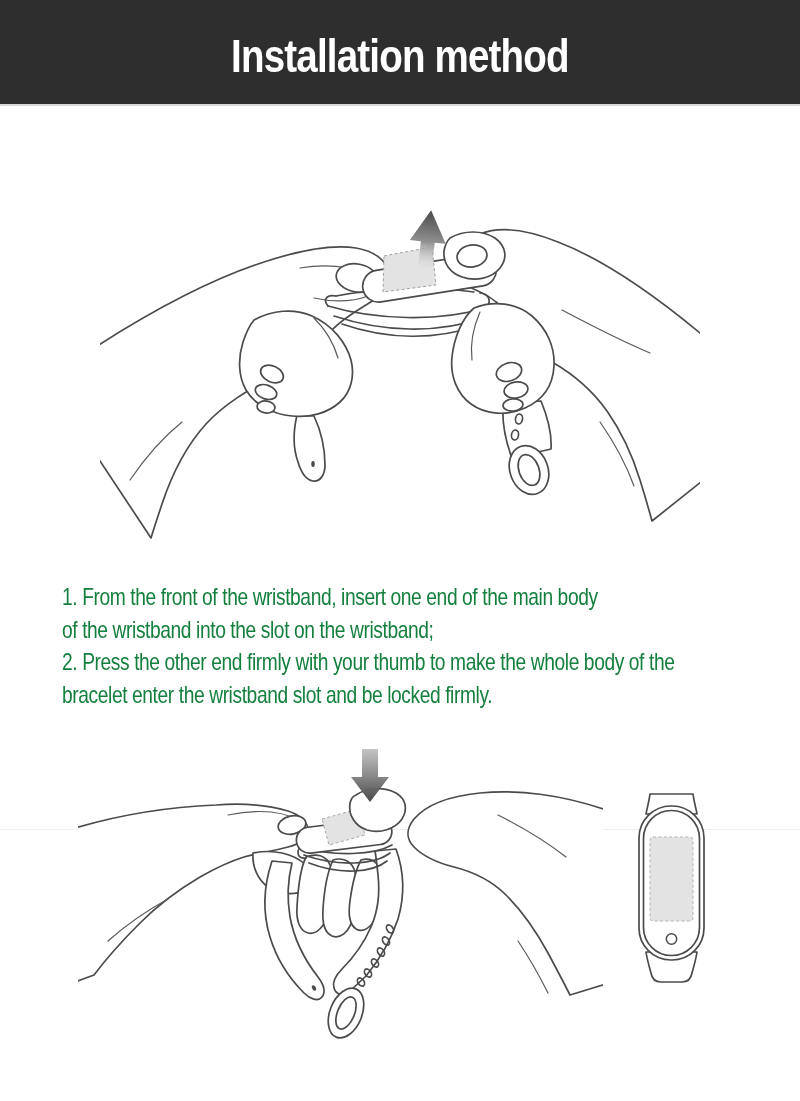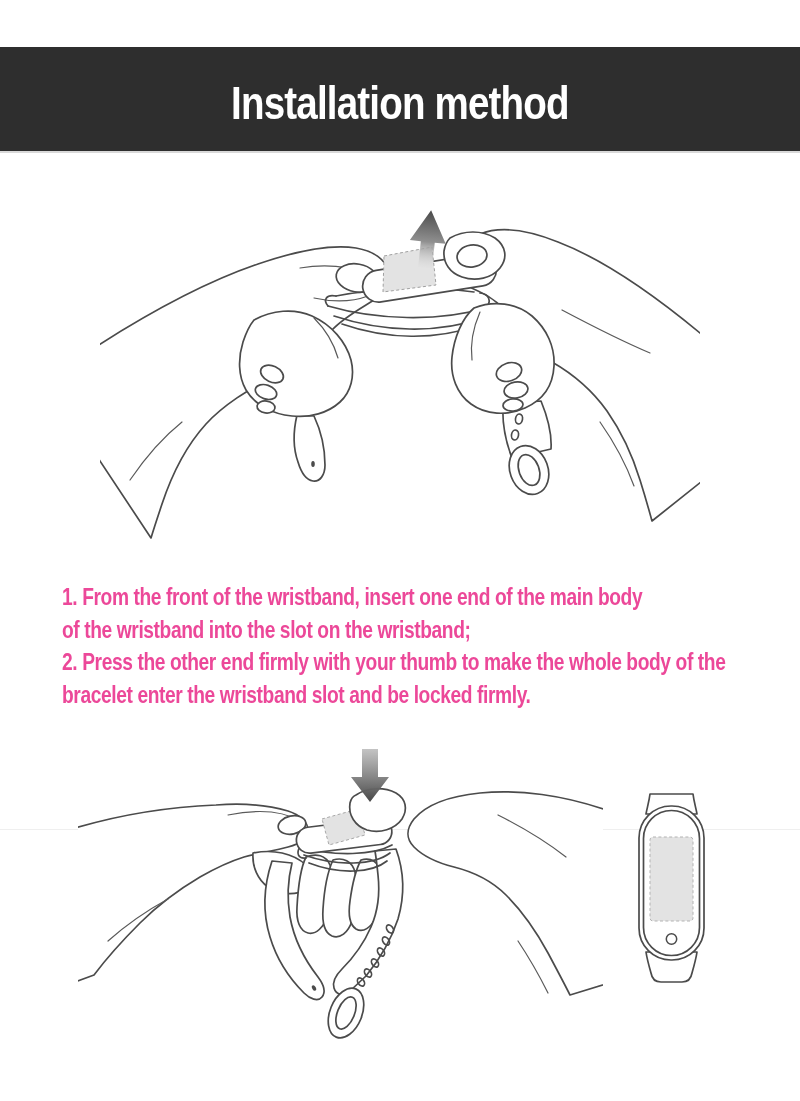--- a/index.html
+++ b/index.html
@@ -5,37 +5,37 @@
   html,body{margin:0;padding:0;background:#fff;}
   .page{
     position:relative;width:800px;height:1101px;margin:0 auto;
     background:#ffffff;overflow:hidden;
     font-family:"Liberation Sans","DejaVu Sans",sans-serif;
   }
   
   .header-bar{
     position:absolute;left:0;top:0;width:800px;height:104px;
     background:#2e2e2e;border-bottom:2px solid #d9d9d9;
-    display:flex;align-items:center;justify-content:center;margin-top:47px;
+    display:flex;align-items:center;justify-content:center;
   }
   .header-bar h1{
     margin:0;color:#ffffff;font-size:47px;font-weight:bold;
     letter-spacing:-1px;transform:scaleX(0.82);white-space:nowrap;
     padding-top:6px;
   }
   
   .seam{position:absolute;left:0;top:829px;width:800px;height:1px;background:#e9e9e9;opacity:.75;}
   
   .illus1{position:absolute;left:100px;top:190px;width:600px;height:380px;}
   .illus2{position:absolute;left:78px;top:745px;width:525px;height:310px;}
   .bandfront{position:absolute;left:630px;top:793px;width:120px;height:195px;}
   
   .instructions{
     position:absolute;left:62px;top:581px;width:730px;
-    color:#ec4899;font-size:24px;line-height:32.5px;letter-spacing:-0.5px;font-weight:bold;
+    color:#15803d;font-size:24px;line-height:32.5px;letter-spacing:-0.5px;
   }
   .instructions .line{
     white-space:nowrap;transform:scaleX(0.8);transform-origin:left center;
   }
   
   svg .ln{stroke:#4b4b4b;stroke-width:1.7;fill:none;stroke-linecap:round;stroke-linejoin:round;}
   svg .fw{stroke:#4b4b4b;stroke-width:1.7;fill:#ffffff;stroke-linecap:round;stroke-linejoin:round;}
   svg .thin{stroke:#5a5a5a;stroke-width:1.2;fill:none;stroke-linecap:round;}
   svg .dot{fill:#4b4b4b;stroke:none;}
 </style>

